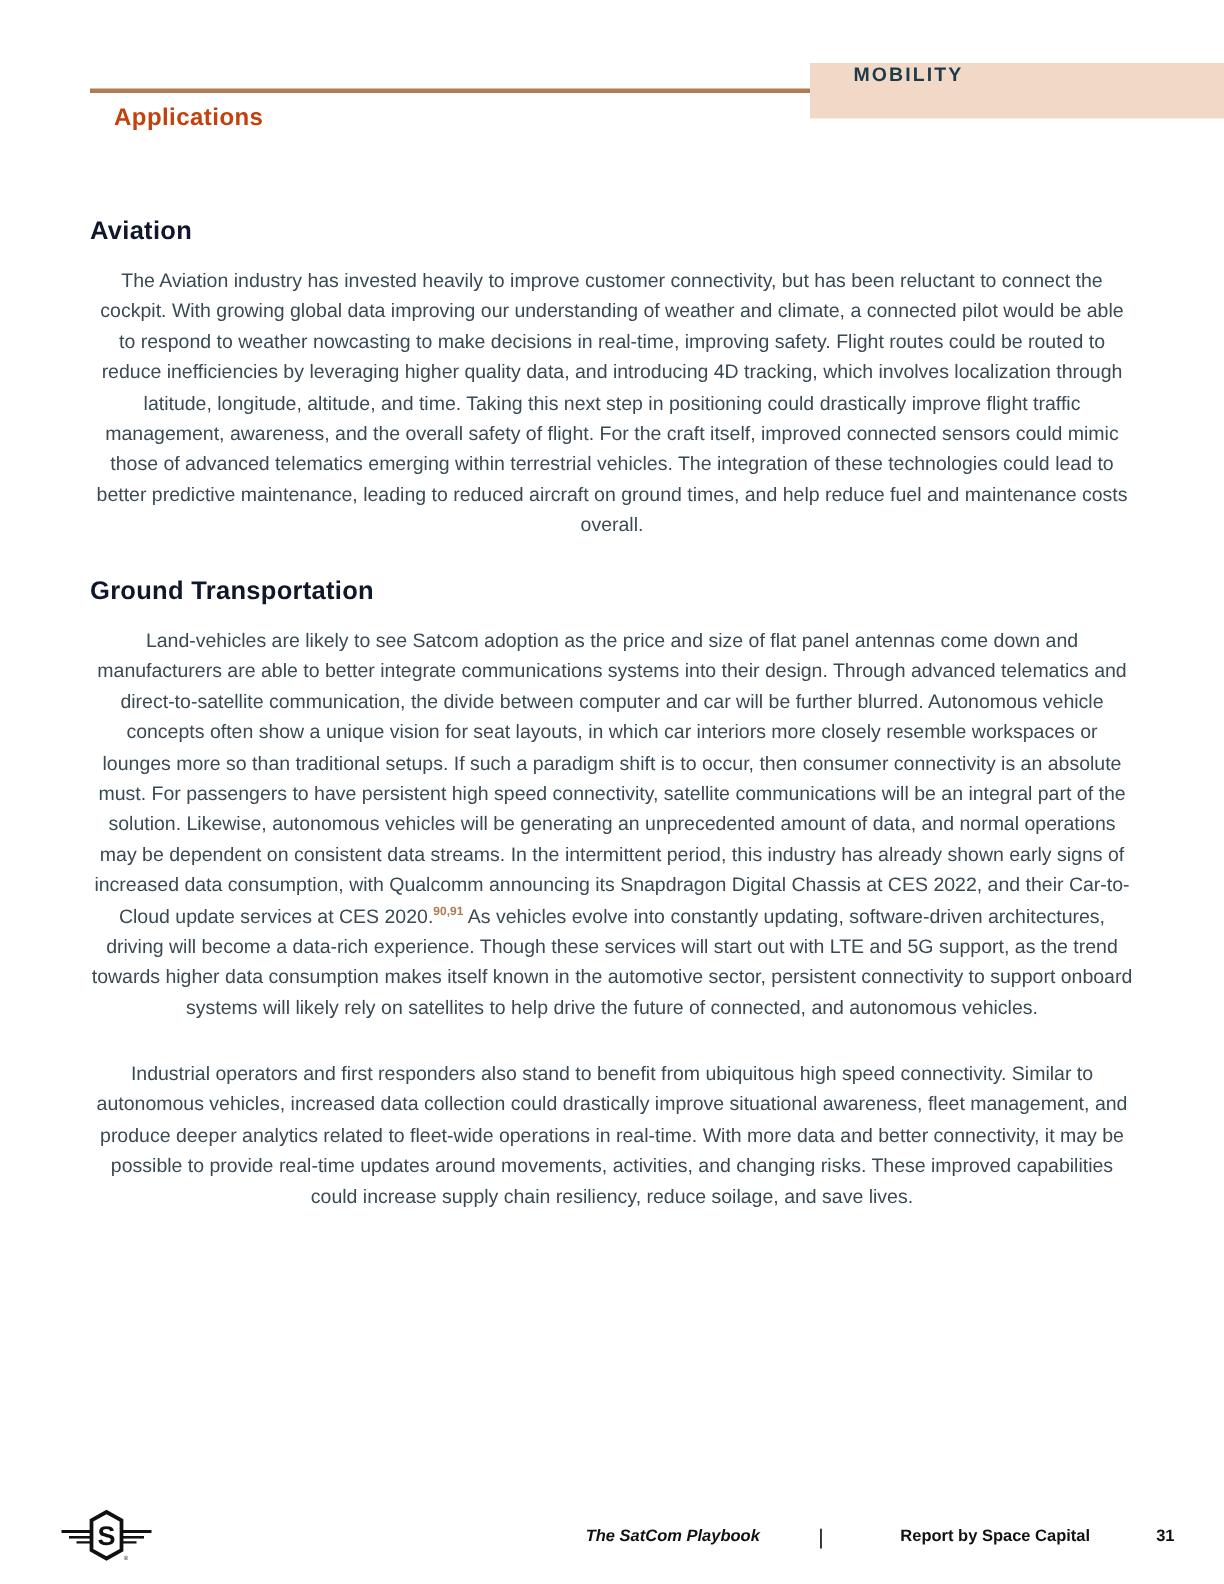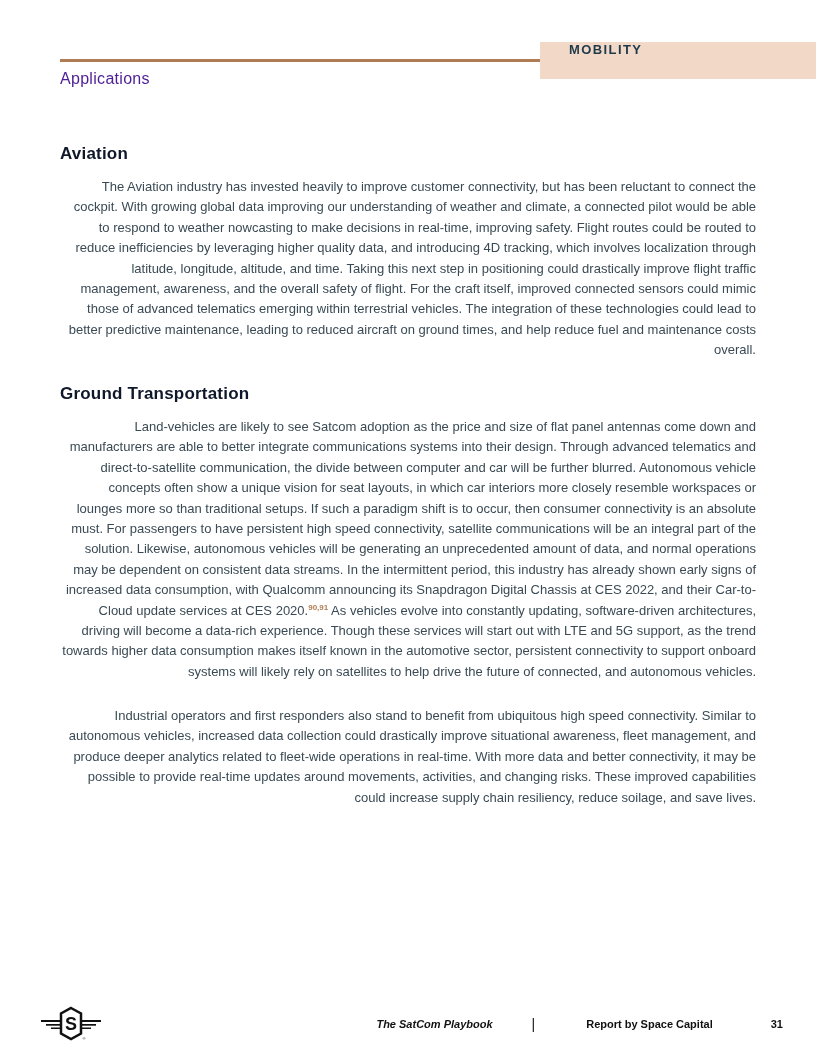--- a/index.html
+++ b/index.html
@@ -37,26 +37,26 @@
   }
   .tag-label {
     padding-left: 12px;
     font-size: 13px;
     font-weight: bold;
     letter-spacing: 1.4px;
     color: #1d3a4b;
   }
   .section-title {
     position: absolute;
-    left: 60px;
+    left: 76px;
     top: 70px;
     font-size: 16px;
-    font-weight: normal;
+    font-weight: bold;
     letter-spacing: 0.3px;
-    color: #4c1d95;
+    color: #c2410c;
   }
 
   
   .content-block {
     position: absolute;
     left: 60px;
     width: 696px;
   }
   .h-aviation        { top: 144px; }
   .p-aviation        { top: 177px; }
@@ -69,21 +69,21 @@
     font-weight: bold;
     letter-spacing: 0.2px;
     color: #0f172a;
     margin: 0;
   }
   .body-text {
     font-size: 13px;
     line-height: 20.4px;
     color: #3a4a54;
     margin: 0;
-    text-align: right;
+    text-align: center;
   }
   .footnote-sup {
     font-size: 8px;
     vertical-align: super;
     line-height: 0;
     color: #b07c54;
     font-weight: bold;
   }
 
   
@@ -115,21 +115,21 @@
     font-size: 14px;
     margin: 0 7px;
     color: #111111;
   }
   .footer-credit {
     font-weight: bold;
     margin-left: 12px;
   }
   .footer-pagenum {
     font-weight: bold;
-    margin-left: 26px;
+    margin-left: 12px;
   }
 </style>
 </head>
 <body>
 
 <div class="page">
 
   <div class="accent-rule"></div>
   <div class="tag-box">
     <span class="tag-label">MOBILITY</span>

